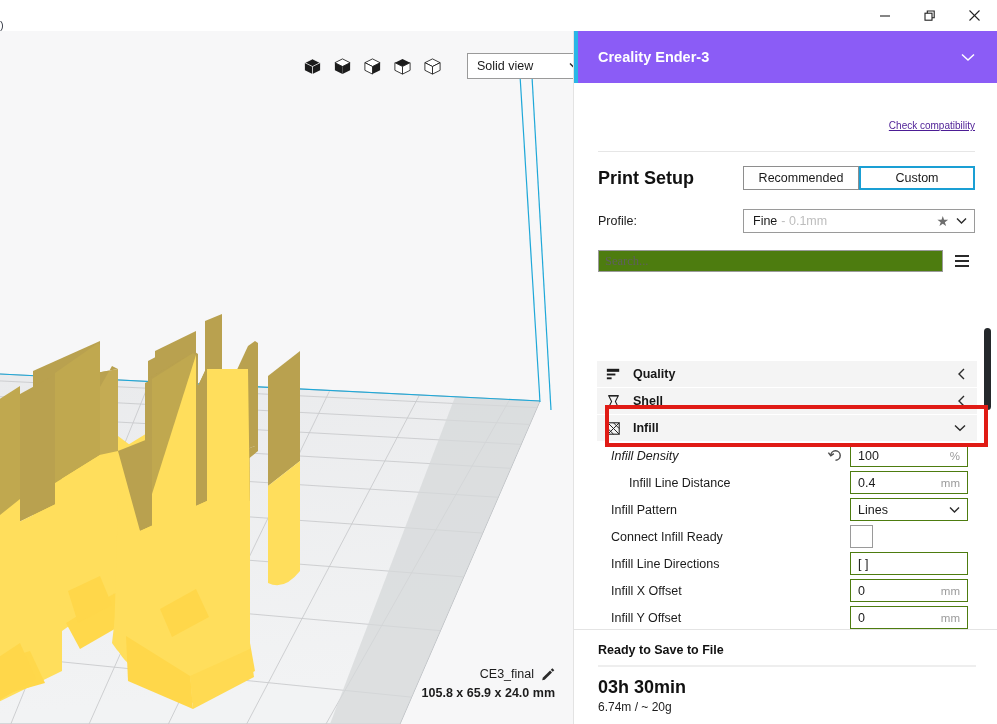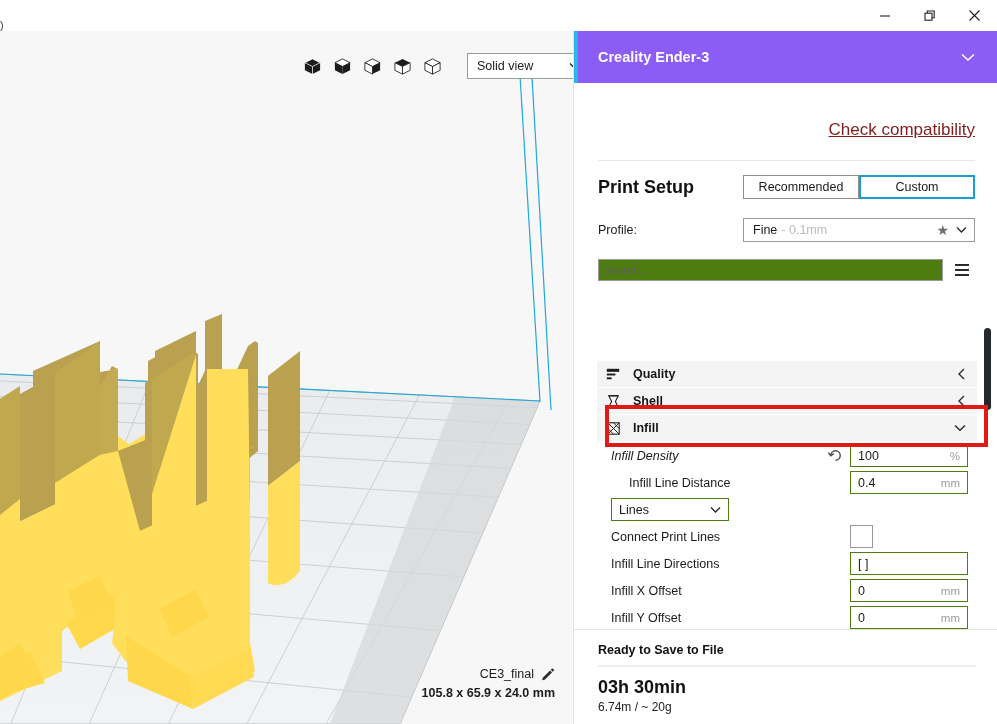--- a/index.html
+++ b/index.html
@@ -75,21 +75,21 @@
   .material-block { padding: 22px 22px 0 24px; background:#fff; }
   .material-row { display: flex; align-items: center; }
   .material-label { font-size: 12.5px; color: #1b1b1b; width: 97px; }
   .combo {
     flex: 1; height: 26px; border: 1px solid #9a9a9a; background: #ffffff;
     display: flex; align-items: center; padding: 0 8px 0 9px; font-size: 12.5px; color: #1a1a1a;
   }
   .combo .chev { margin-left: auto; }
   .compat-row { display: flex; justify-content: flex-end; margin-top: 15px; }
   .compat-link {
-    font-size: 17px; color: #7f1d1d; text-decoration: underline; cursor: default;
+    font-size: 10px; color: #4c1d95; text-decoration: underline; cursor: default;
   }
   .panel-divider { height: 1px; background: #e6e6e6; margin-top: 20px; }
 
   
   .print-setup { padding: 14px 22px 0 24px; }
   .ps-header-row { display: flex; align-items: center; }
   .ps-title { font-size: 18px; font-weight: bold; color: #111111; }
   .seg { margin-left: auto; display: flex; }
   .seg-btn {
     width: 116px; height: 24px; display: flex; align-items: center; justify-content: center;
@@ -689,30 +689,31 @@
 
         <div class="set-row">
           <span class="set-label child">Infill Line Distance</span>
           <div class="val">
             <span>0.4</span>
             <span class="unit">mm</span>
           </div>
         </div>
 
         <div class="set-row">
+          <span class="set-label">Infill Pattern</span>
           <div class="val">
             <span>Lines</span>
             <svg class="chev" width="11" height="8" viewBox="0 0 11 8">
               <polyline points="1,1.5 5.5,6 10,1.5" fill="none" stroke="#2b2b2b" stroke-width="1.4"></polyline>
             </svg>
           </div>
         </div>
 
         <div class="set-row">
-          <span class="set-label">Connect Print Lines</span>
+          <span class="set-label">Connect Infill Ready</span>
           <div class="checkbox"></div>
         </div>
 
         <div class="set-row">
           <span class="set-label">Infill Line Directions</span>
           <div class="val">
             <span>[ ]</span>
             <span class="unit"></span>
           </div>
         </div>

